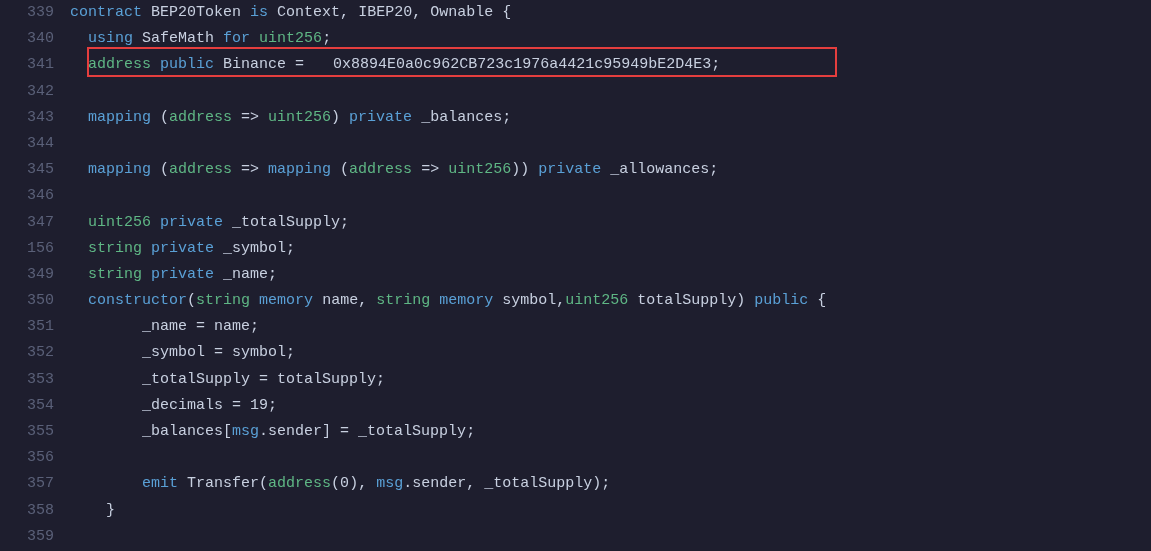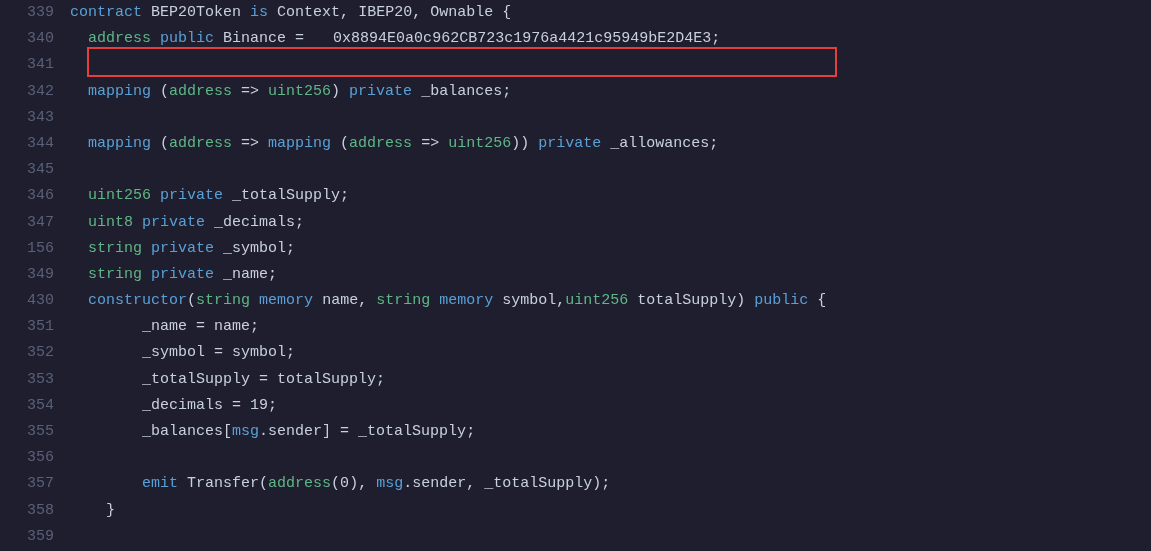--- a/index.html
+++ b/index.html
@@ -70,42 +70,42 @@
       <div class="gutter-line">340</div>
       <div class="gutter-line">341</div>
       <div class="gutter-line">342</div>
       <div class="gutter-line">343</div>
       <div class="gutter-line">344</div>
       <div class="gutter-line">345</div>
       <div class="gutter-line">346</div>
       <div class="gutter-line">347</div>
       <div class="gutter-line">156</div>
       <div class="gutter-line">349</div>
-      <div class="gutter-line">430</div>
+      <div class="gutter-line">350</div>
       <div class="gutter-line">351</div>
       <div class="gutter-line">352</div>
       <div class="gutter-line">353</div>
       <div class="gutter-line">354</div>
       <div class="gutter-line">355</div>
       <div class="gutter-line">356</div>
       <div class="gutter-line">357</div>
       <div class="gutter-line">358</div>
       <div class="gutter-line">359</div>
     </div>
   <div class="code">
     <div class="highlight-box"></div>
   <div class="line"><span class="kw-blue">contract</span><span class="text"> </span><span class="identifier">BEP20Token</span><span class="text"> </span><span class="kw-blue">is</span><span class="text"> </span><span class="identifier">Context</span><span class="punct">, </span><span class="identifier">IBEP20</span><span class="punct">, </span><span class="identifier">Ownable</span><span class="punct"> {</span></div>
+      <div class="line"><span>  </span><span class="kw-blue">using</span><span class="text"> </span><span class="identifier">SafeMath</span><span class="text"> </span><span class="kw-blue">for</span><span class="text"> </span><span class="kw-green">uint256</span><span class="punct">;</span></div>
       <div class="line"><span>  </span><span class="kw-green">address</span><span class="text"> </span><span class="kw-blue">public</span><span class="text"> </span><span class="identifier">Binance</span><span class="punct"> = </span><span class="addr">0x8894E0a0c962CB723c1976a4421c95949bE2D4E3</span><span class="punct">;</span></div>
       <div class="line"></div>
       <div class="line"><span>  </span><span class="kw-blue">mapping</span><span class="punct"> (</span><span class="kw-green">address</span><span class="punct"> =&gt; </span><span class="kw-green">uint256</span><span class="punct">) </span><span class="kw-blue">private</span><span class="text"> </span><span class="identifier">_balances</span><span class="punct">;</span></div>
       <div class="line"></div>
       <div class="line"><span>  </span><span class="kw-blue">mapping</span><span class="punct"> (</span><span class="kw-green">address</span><span class="punct"> =&gt; </span><span class="kw-blue">mapping</span><span class="punct"> (</span><span class="kw-green">address</span><span class="punct"> =&gt; </span><span class="kw-green">uint256</span><span class="punct">)) </span><span class="kw-blue">private</span><span class="text"> </span><span class="identifier">_allowances</span><span class="punct">;</span></div>
       <div class="line"></div>
       <div class="line"><span>  </span><span class="kw-green">uint256</span><span class="text"> </span><span class="kw-blue">private</span><span class="text"> </span><span class="identifier">_totalSupply</span><span class="punct">;</span></div>
-      <div class="line"><span>  </span><span class="kw-green">uint8</span><span class="text"> </span><span class="kw-blue">private</span><span class="text"> </span><span class="identifier">_decimals</span><span class="punct">;</span></div>
       <div class="line"><span>  </span><span class="kw-green">string</span><span class="text"> </span><span class="kw-blue">private</span><span class="text"> </span><span class="identifier">_symbol</span><span class="punct">;</span></div>
       <div class="line"><span>  </span><span class="kw-green">string</span><span class="text"> </span><span class="kw-blue">private</span><span class="text"> </span><span class="identifier">_name</span><span class="punct">;</span></div>
       <div class="line"><span>  </span><span class="kw-blue">constructor</span><span class="punct">(</span><span class="kw-green">string</span><span class="text"> </span><span class="kw-blue">memory</span><span class="text"> </span><span class="identifier">name</span><span class="punct">, </span><span class="kw-green">string</span><span class="text"> </span><span class="kw-blue">memory</span><span class="text"> </span><span class="identifier">symbol</span><span class="punct">,</span><span class="kw-green">uint256</span><span class="text"> </span><span class="identifier">totalSupply</span><span class="punct">) </span><span class="kw-blue">public</span><span class="punct"> {</span></div>
       <div class="line"><span>        </span><span class="identifier">_name</span><span class="punct"> = </span><span class="identifier">name</span><span class="punct">;</span></div>
       <div class="line"><span>        </span><span class="identifier">_symbol</span><span class="punct"> = </span><span class="identifier">symbol</span><span class="punct">;</span></div>
       <div class="line"><span>        </span><span class="identifier">_totalSupply</span><span class="punct"> = </span><span class="identifier">totalSupply</span><span class="punct">;</span></div>
       <div class="line"><span>        </span><span class="identifier">_decimals</span><span class="punct"> = </span><span class="number">19</span><span class="punct">;</span></div>
       <div class="line"><span>        </span><span class="identifier">_balances</span><span class="punct">[</span><span class="msg">msg</span><span class="identifier">.sender</span><span class="punct">] = </span><span class="identifier">_totalSupply</span><span class="punct">;</span></div>
       <div class="line"></div>
       <div class="line"><span>        </span><span class="kw-blue">emit</span><span class="text"> </span><span class="func">Transfer</span><span class="punct">(</span><span class="kw-green">address</span><span class="punct">(</span><span class="number">0</span><span class="punct">), </span><span class="msg">msg</span><span class="identifier">.sender</span><span class="punct">, </span><span class="identifier">_totalSupply</span><span class="punct">);</span></div>

